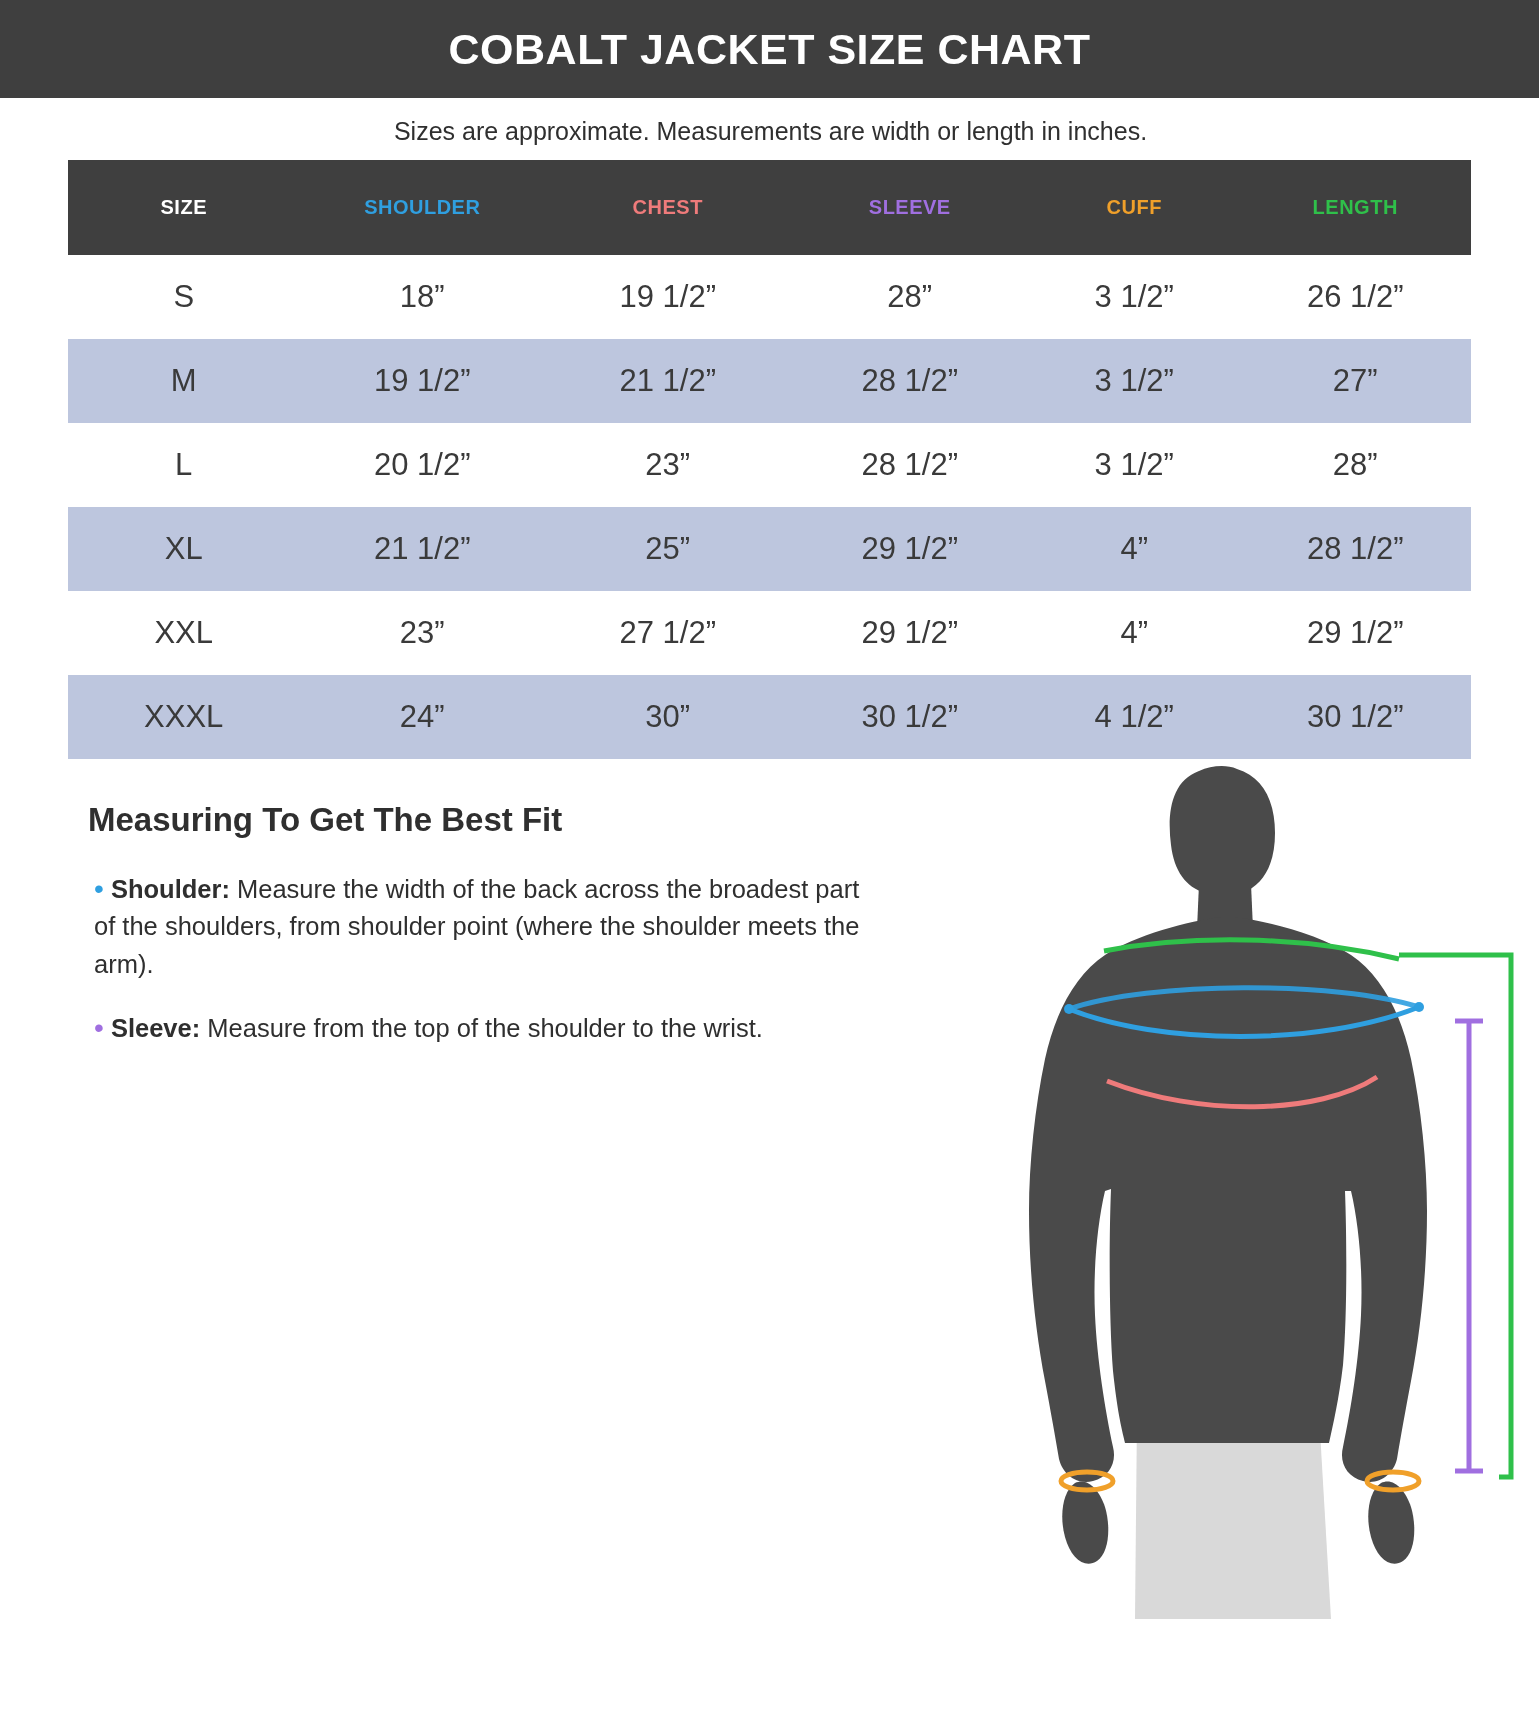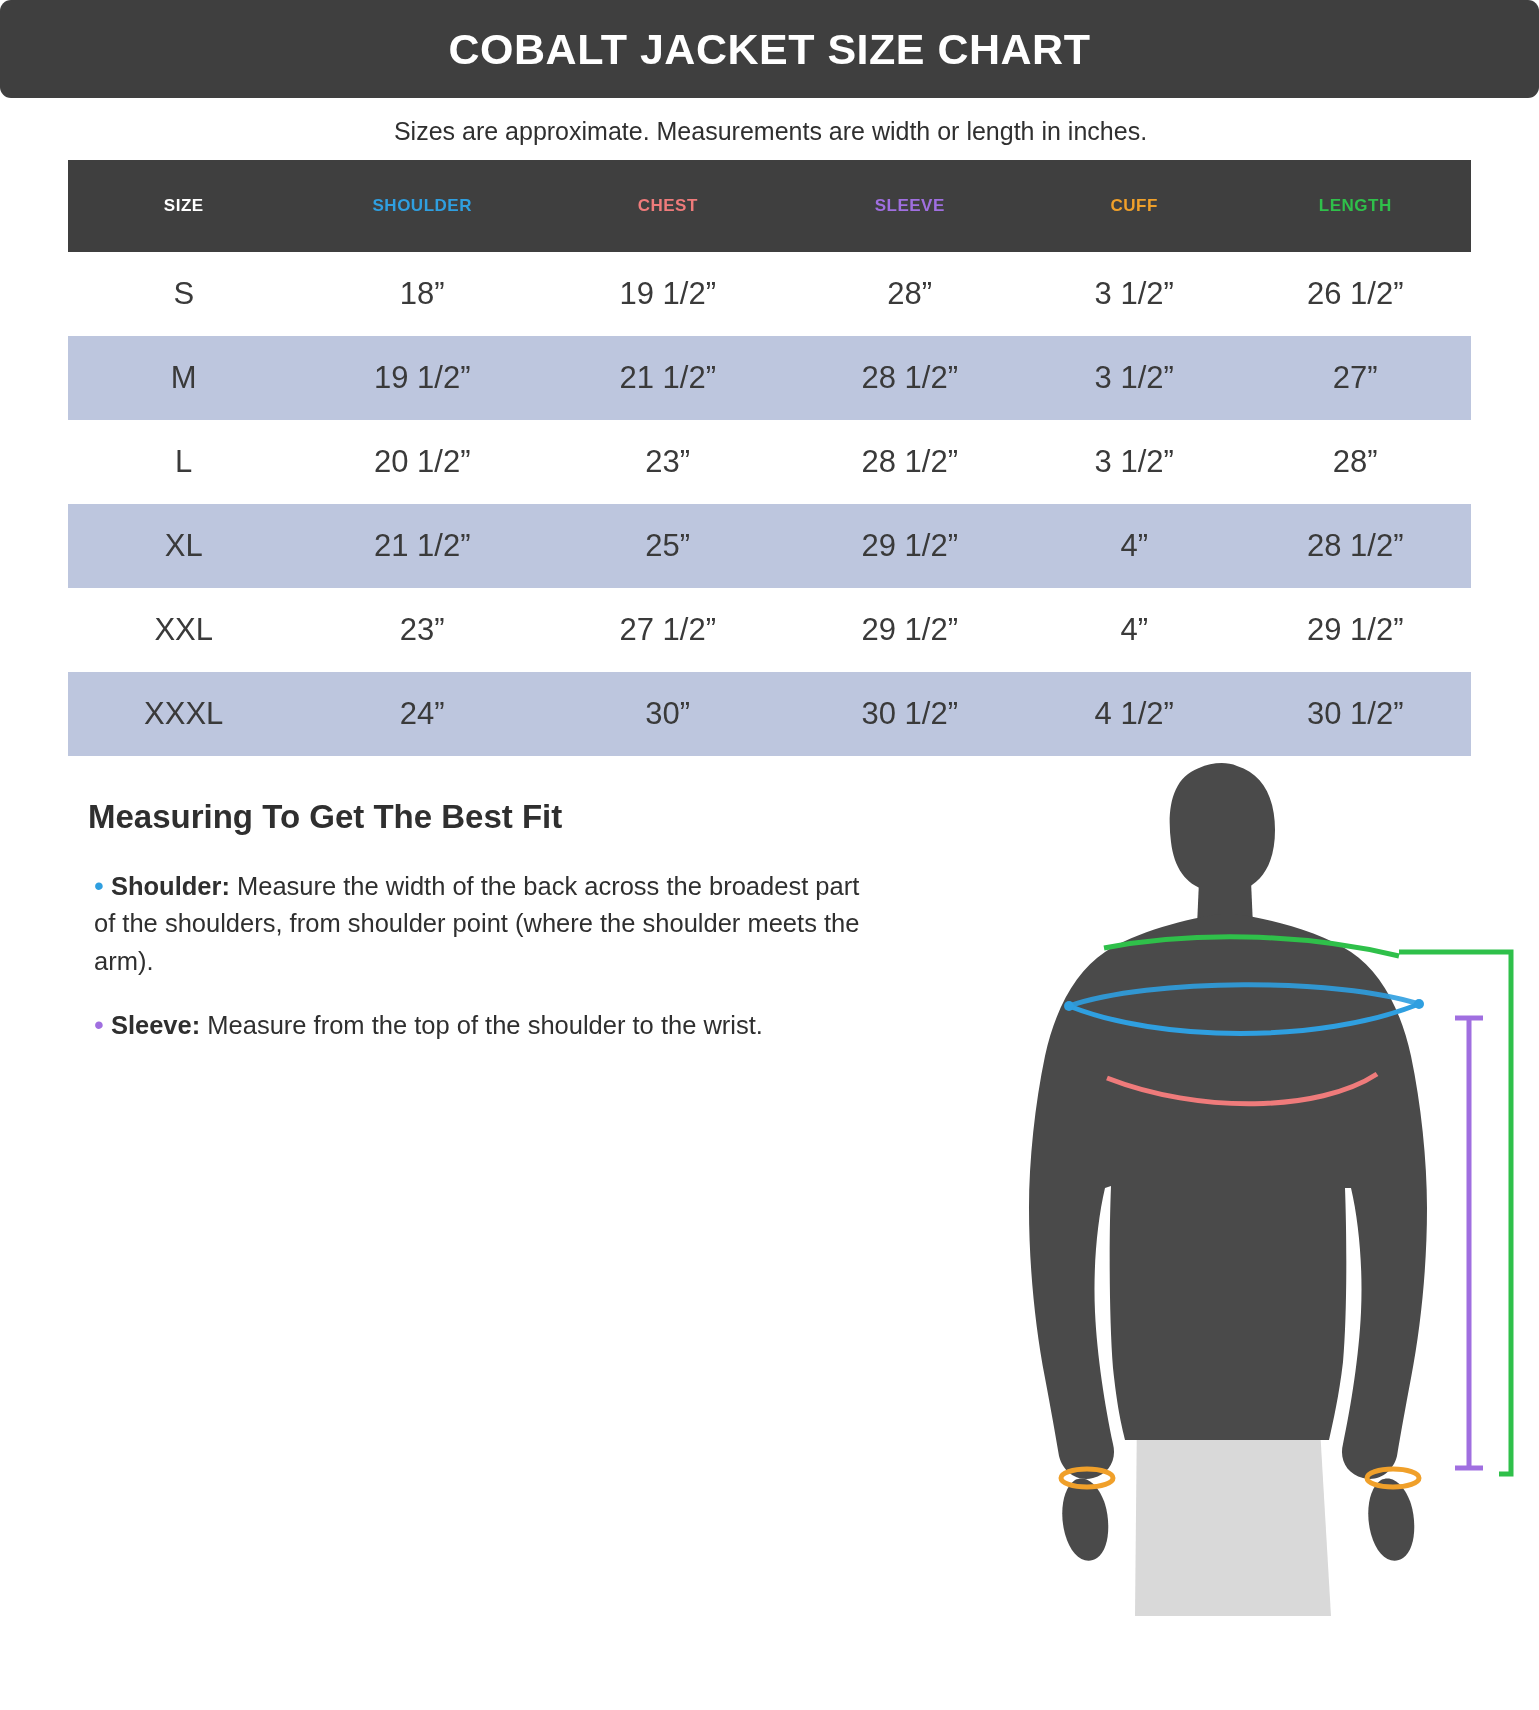--- a/index.html
+++ b/index.html
@@ -20,21 +20,20 @@
     height: 1710px;
     position: relative;
   }
   
   .title-bar {
     background: #3f3f3f;
     height: 98px;
     display: flex;
     align-items: center;
     justify-content: center;
-    border-radius: 11px;
   }
   .title-bar h1 {
     margin: 0;
     color: #ffffff;
     font-size: 43px;
     font-weight: bold;
     letter-spacing: 0.5px;
   }
   .subtitle {
     text-align: center;
@@ -47,21 +46,21 @@
     padding: 0 68px;
   }
   table.size-table {
     width: 100%;
     border-collapse: collapse;
     table-layout: fixed;
   }
   table.size-table thead th {
     background: #3f3f3f;
     color: #ffffff;
-    font-size: 17px;
+    font-size: 20px;
     font-weight: bold;
     letter-spacing: 0.5px;
     padding: 36px 0 36px 0;
     text-align: center;
   }
   table.size-table tbody td {
     text-align: center;
     font-size: 31px;
     color: #3a3a3a;
     padding: 24px 0 24px 0;

